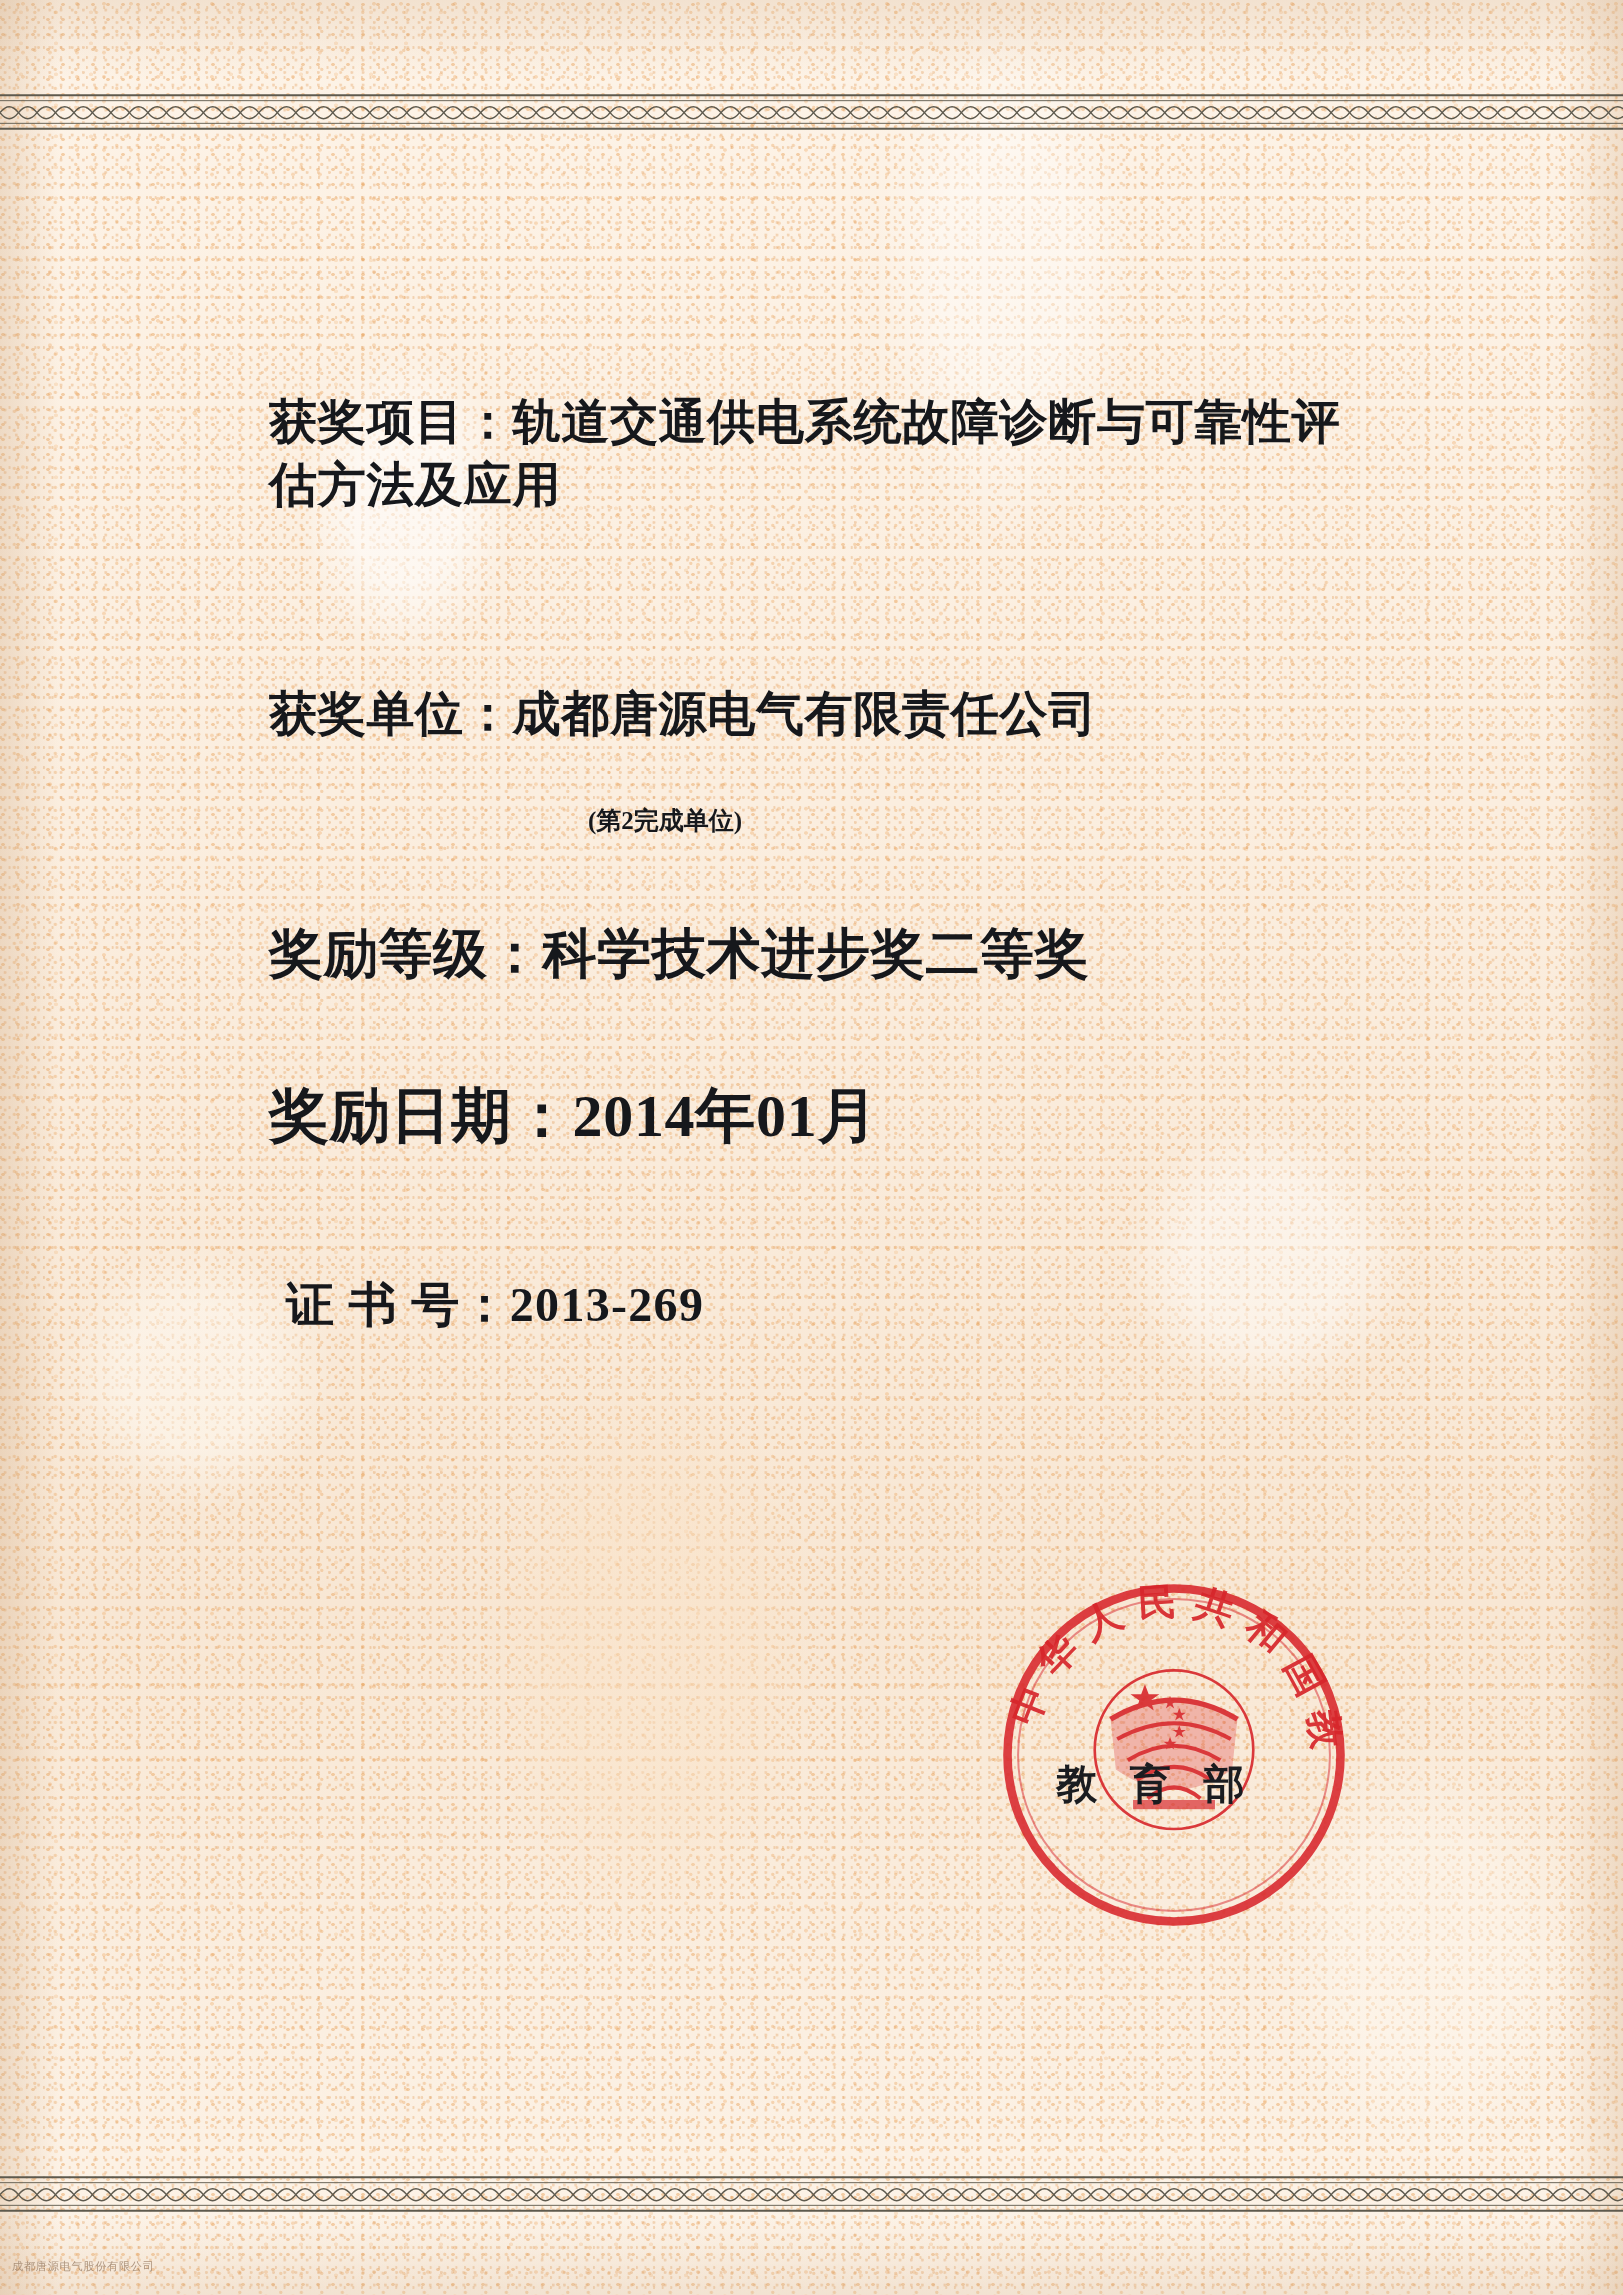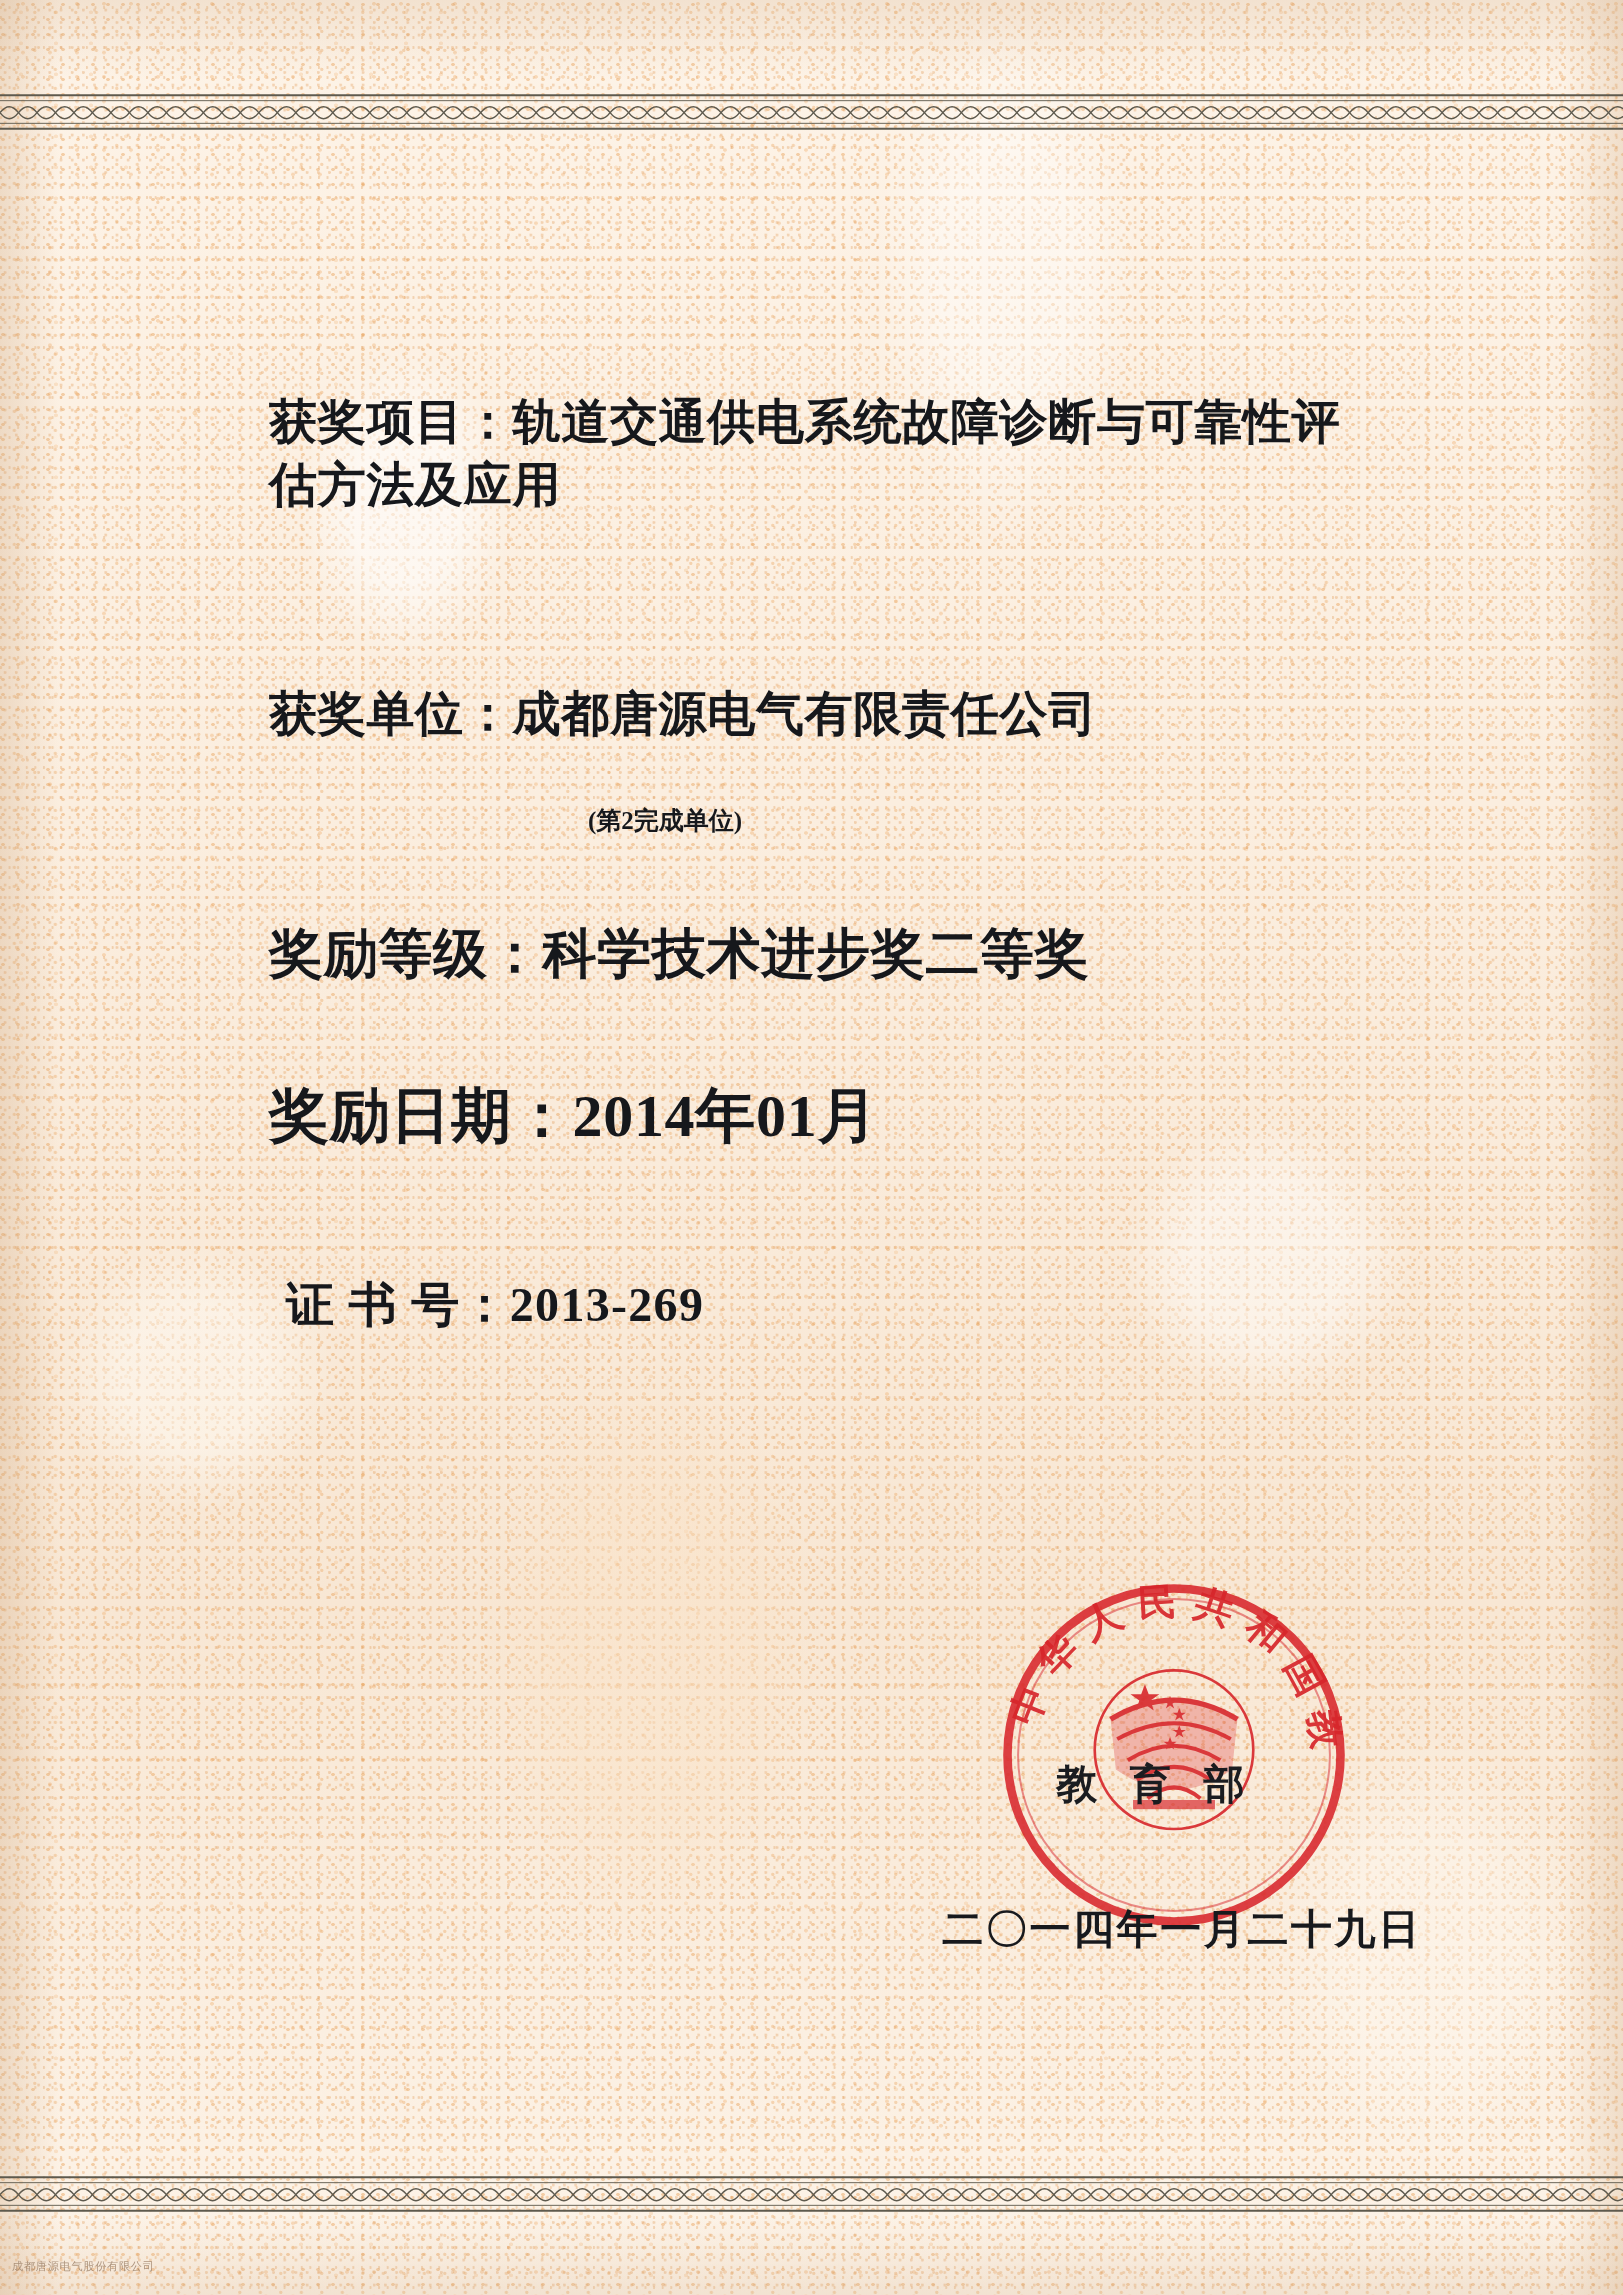--- a/index.html
+++ b/index.html
@@ -254,18 +254,17 @@
             <polygon points="0,-8 3,0 11,0 4,5 7,13 0,8 -7,13 -4,5 -11,0 -3,0" transform="translate(-6,-74) scale(0.9)"></polygon>
             <polygon points="0,-8 3,0 11,0 4,5 7,13 0,8 -7,13 -4,5 -11,0 -3,0" transform="translate(8,-56) scale(0.9)"></polygon>
             <polygon points="0,-8 3,0 11,0 4,5 7,13 0,8 -7,13 -4,5 -11,0 -3,0" transform="translate(8,-30) scale(0.9)"></polygon>
             <polygon points="0,-8 3,0 11,0 4,5 7,13 0,8 -7,13 -4,5 -11,0 -3,0" transform="translate(-6,-12) scale(0.9)"></polygon>
           </g>
         </g>
       </svg>
     </div>
 
     <div class="seal-ministry">教 育 部</div>
-    <div class="seal-date">二〇一四年一月二十九日</div>
   </div>
 
   <div class="watermark">成都唐源电气股份有限公司</div>
 </div>
 
 
 </body></html>

